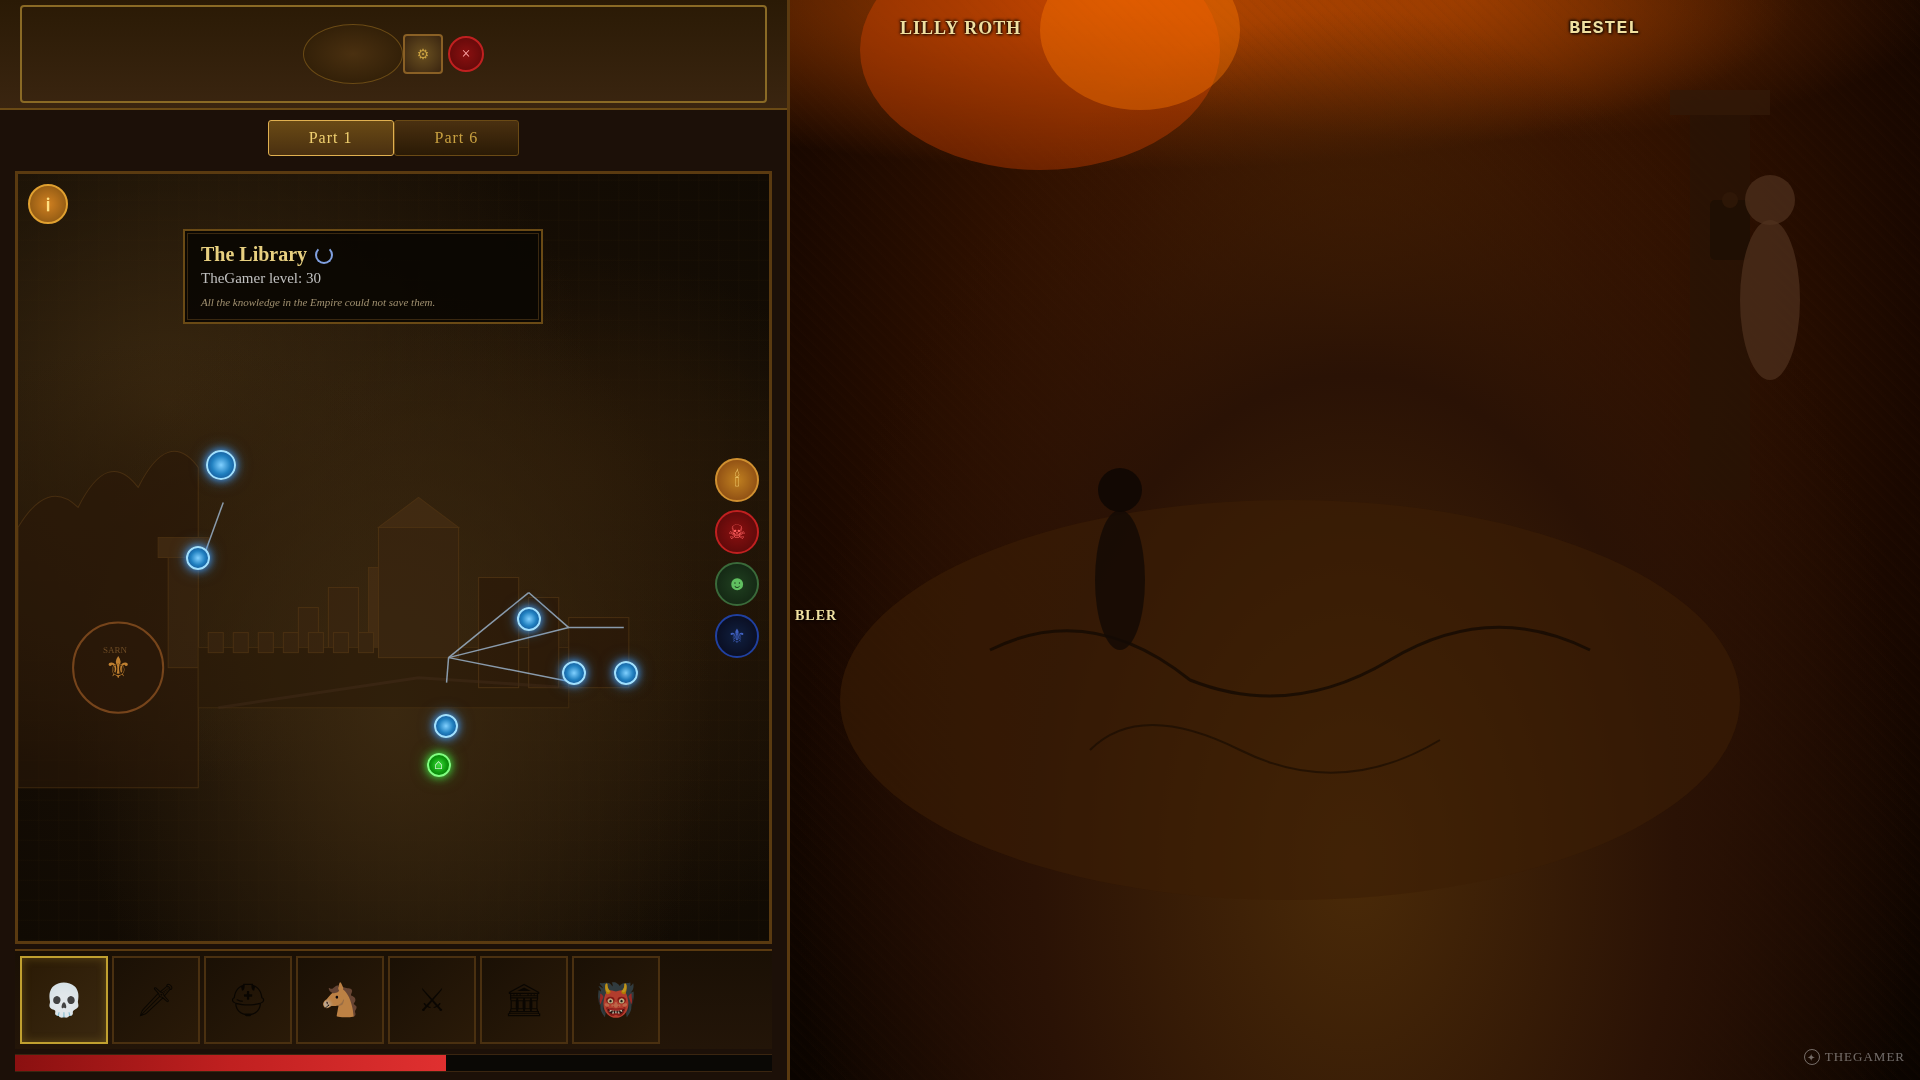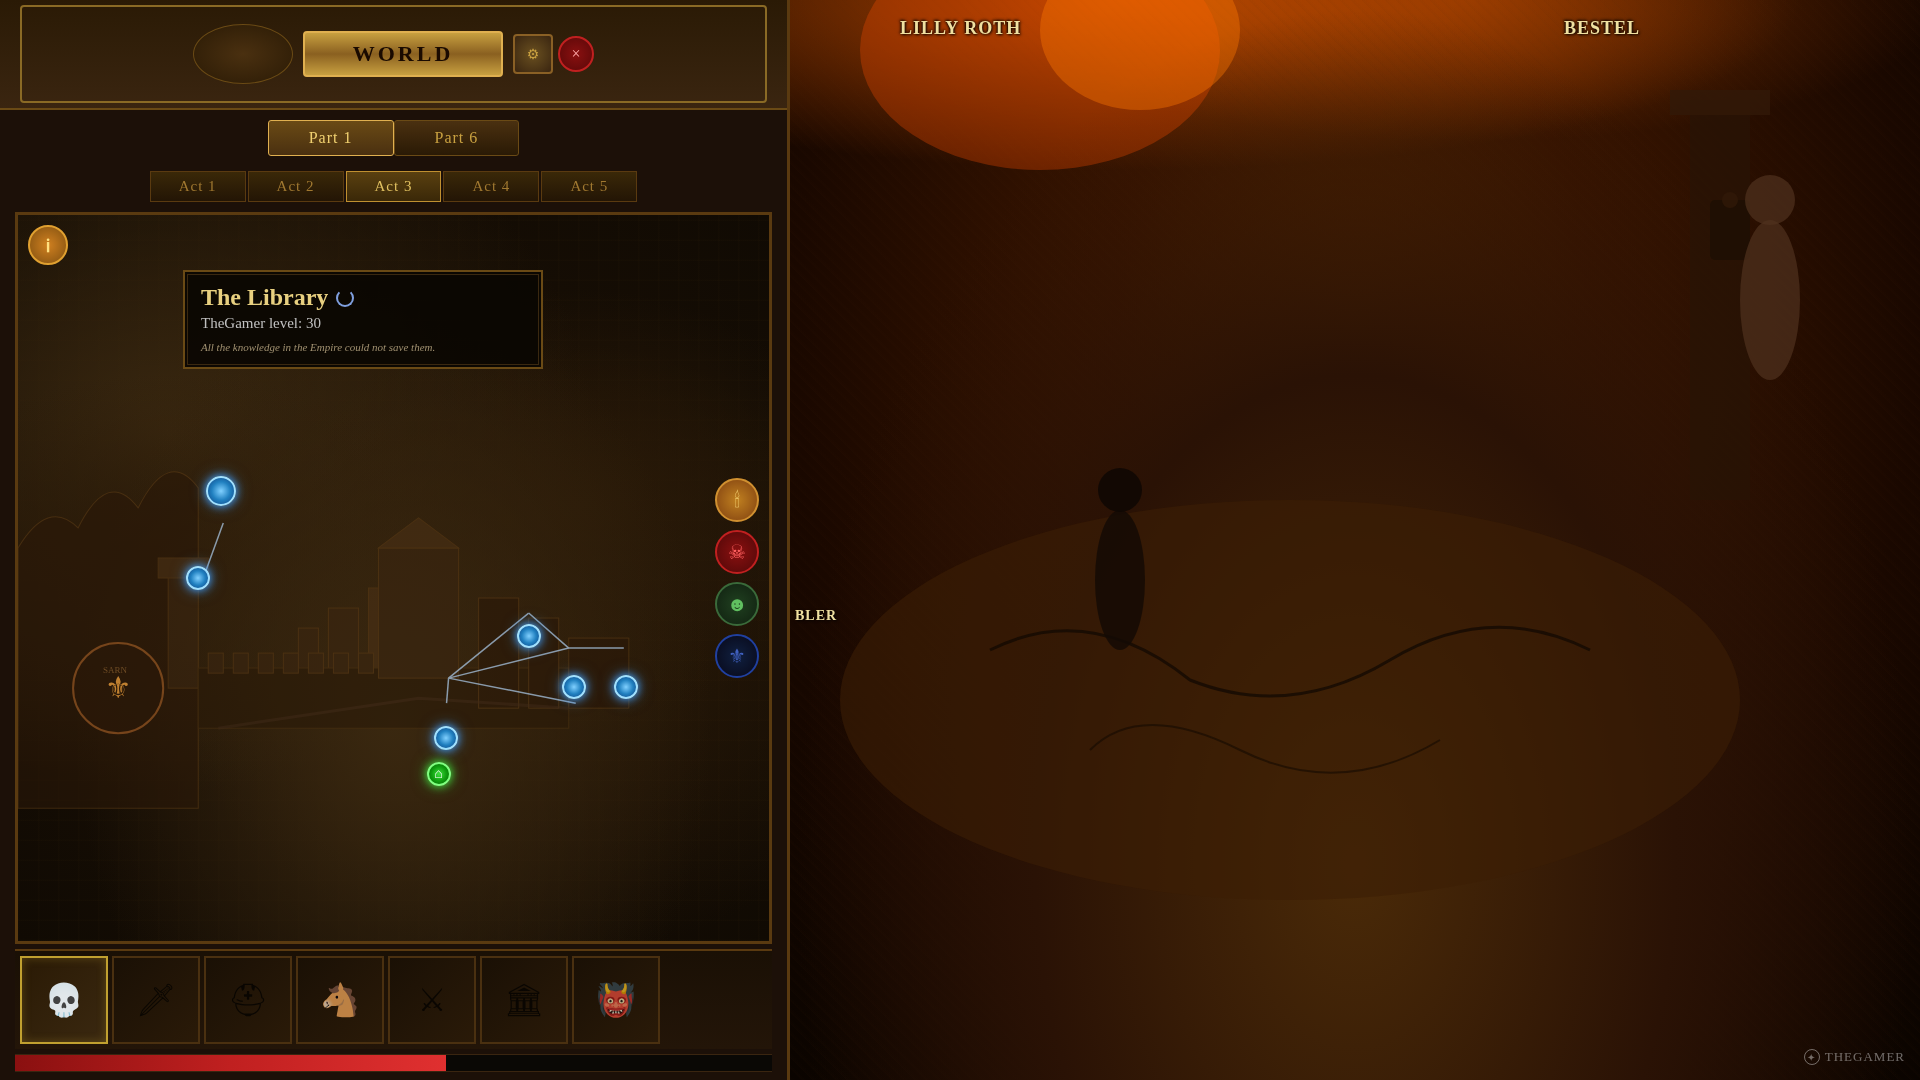--- a/index.html
+++ b/index.html
@@ -191,21 +191,21 @@
     }
     .location-tooltip::before {
       content: '';
       position: absolute;
       inset: 2px;
       border: 1px solid #3a2810;
       pointer-events: none;
     }
     .tooltip-title {
       color: #e8d080;
-      font-size: 24px;
+      font-size: 20px;
       font-weight: bold;
       display: flex;
       align-items: center;
       gap: 8px;
       margin-bottom: 4px;
     }
     .tooltip-refresh-icon {
       width: 18px;
       height: 18px;
       border: 2px solid #80a0e0;
@@ -458,39 +458,29 @@
       pointer-events: none;
     }
   </style>
 </head>
 <body>
 
 <div class="left-panel">
 
   <div class="header-ornament">
     <div class="header-decor-left"></div>
-    <div class="header-title-box">
-      <span>World</span>
-    </div>
     <div class="header-icon-right">⚙</div>
     <div class="close-btn">×</div>
   </div>
 
   <div class="part-tabs">
     <div class="part-tab active">Part 1</div>
     <div class="part-tab">Part 6</div>
   </div>
 
-  <div class="act-tabs">
-    <div class="act-tab">Act 1</div>
-    <div class="act-tab">Act 2</div>
-    <div class="act-tab active">Act 3</div>
-    <div class="act-tab">Act 4</div>
-    <div class="act-tab">Act 5</div>
-  </div>
 
   <div class="map-container">
     <div class="map-bg">
       <div class="map-texture"></div>
       <div class="map-city"></div>
 
       <svg class="map-svg" viewBox="0 0 750 460" xmlns="http://www.w3.org/2000/svg">
 
         <g opacity="0.6" fill="#3a2510" stroke="#5a3a15" stroke-width="1">
 
@@ -623,21 +613,21 @@
       <circle cx="940" cy="200" r="8" fill="rgba(50,25,8,0.7)"></circle>
 
       <ellipse cx="330" cy="580" rx="25" ry="70" fill="rgba(20,10,5,0.85)"></ellipse>
       <circle cx="330" cy="490" r="22" fill="rgba(15,8,3,0.9)"></circle>
 
       <ellipse cx="980" cy="300" rx="30" ry="80" fill="rgba(80,50,30,0.7)"></ellipse>
       <circle cx="980" cy="200" r="25" fill="rgba(80,50,30,0.7)"></circle>
     </svg>
 
     <div class="npc-label" style="top: 18px; left: 110px;">Lilly Roth</div>
-    <div class="npc-label" style="top: 18px; right: 280px;">Bestel</div>
+    <div class="npc-label" style="top: 18px; right: 280px; font-family: Liberation Mono, monospace;">Bestel</div>
 
     <div class="partial-label" style="top: 608px; left: 5px;">
       <span>bler</span>
     </div>
 
     <div class="watermark">
       <div class="watermark-icon">✦</div>
       <span>TheGamer</span>
     </div>
   </div>

